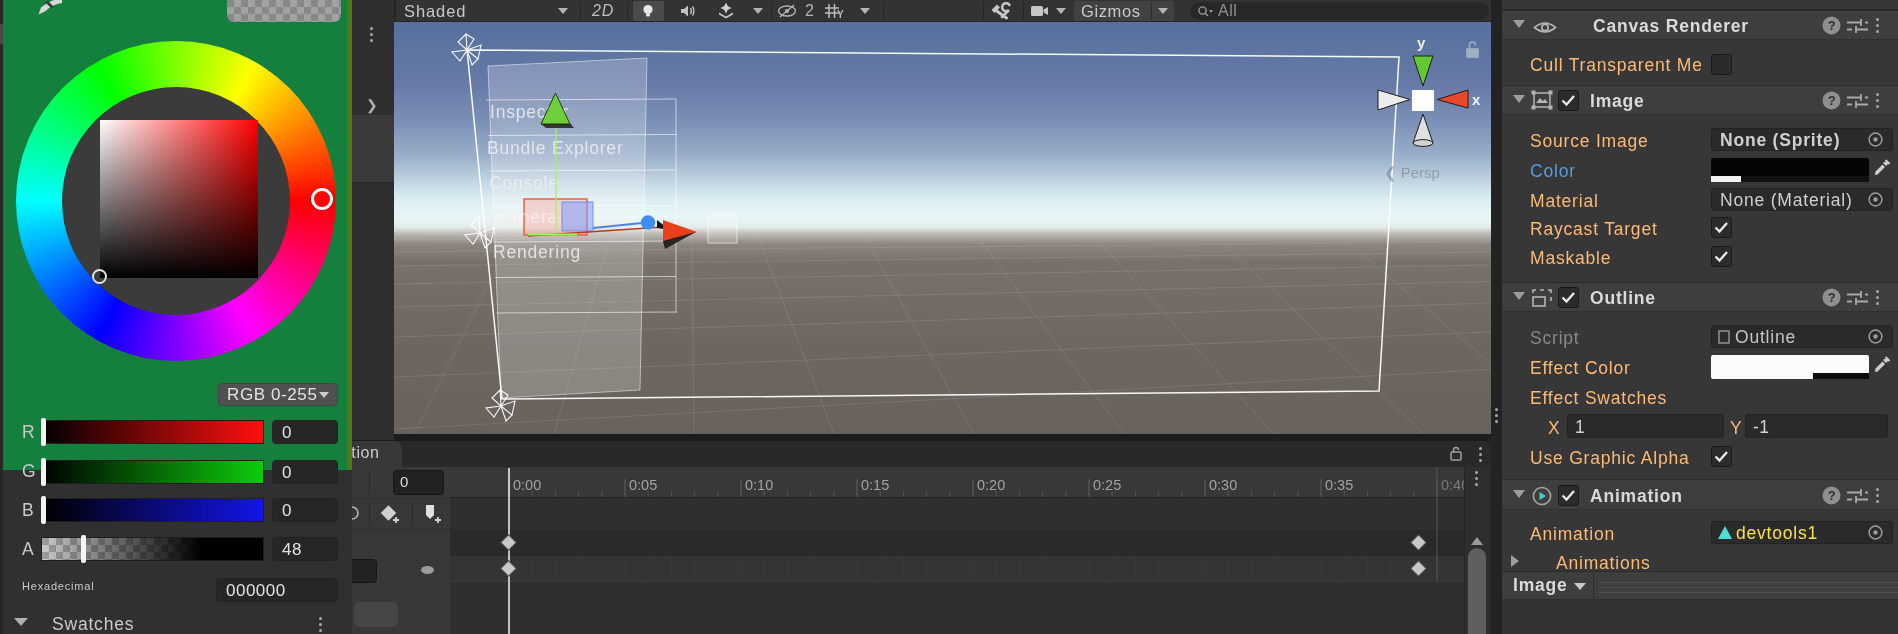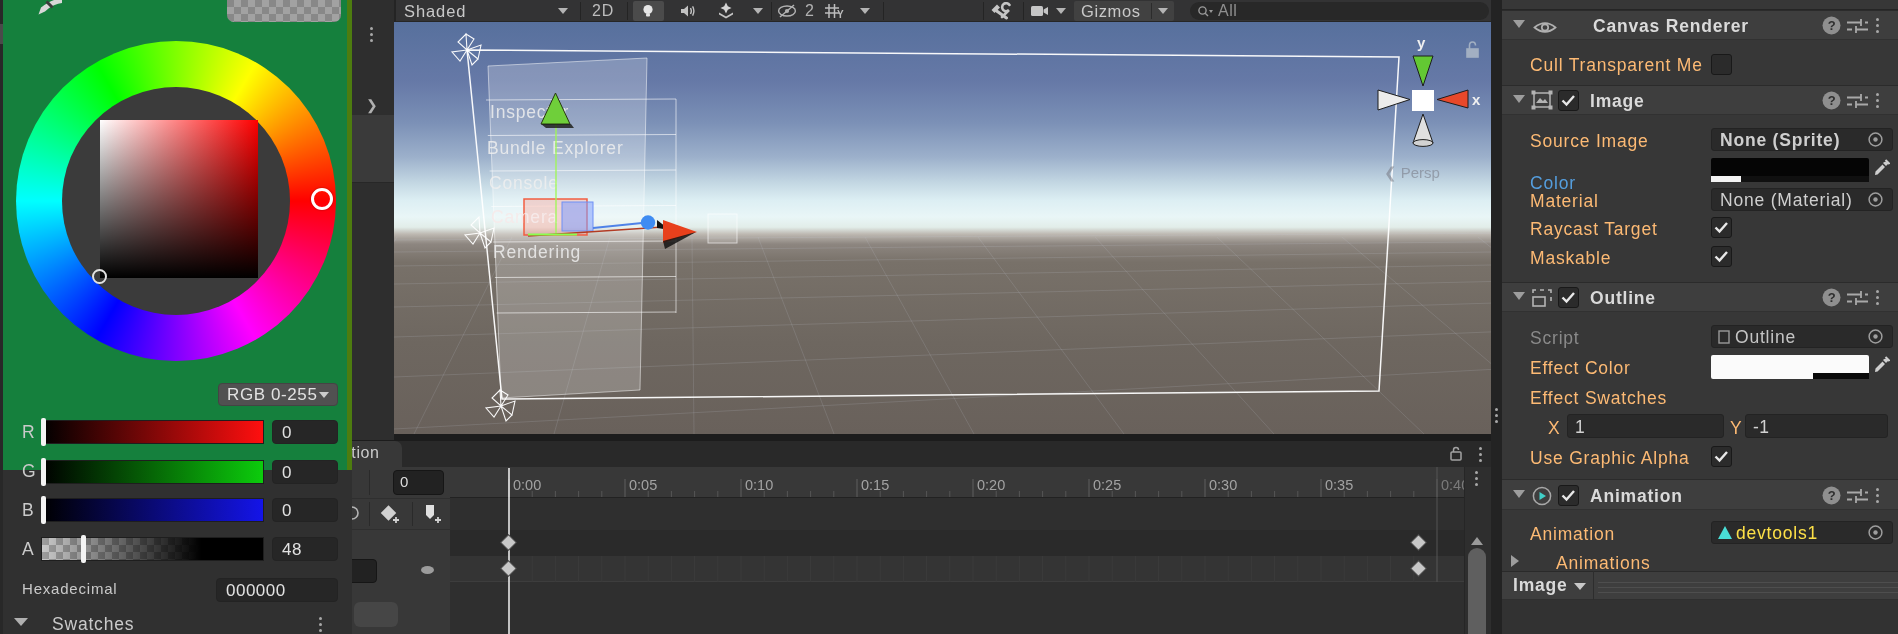--- a/index.html
+++ b/index.html
@@ -17,21 +17,21 @@
 </style>
 </head>
 <body>
 
 <div class="abs" style="left:394px;top:0;width:1097px;height:440px;background:#d946ef;">
 
   <div class="abs" style="left:0;top:0;width:1097px;height:22px;background:#333334;border-left:2px solid #242424;border-bottom:1px solid #262626;box-sizing:border-box;">
     <div class="abs" style="left:8px;top:2px;color:#c8c8c8;font-size:16.5px;letter-spacing:0.9px;">Shaded</div>
     <div class="abs" style="left:162px;top:8px;width:0;height:0;border:5px solid transparent;border-top:6px solid #b4b4b4;"></div>
     <div class="abs" style="left:184px;top:2px;width:1px;height:18px;background:#242424;"></div>
-    <div class="abs" style="left:196px;top:2px;color:#bdbdbd;font-size:16px;letter-spacing:0.9px;">2D</div>
+    <div class="abs" style="left:196px;top:2px;color:#bdbdbd;font-size:16px;letter-spacing:0.9px;font-style:italic;">2D</div>
     <div class="abs" style="left:231px;top:2px;width:1px;height:18px;background:#242424;"></div>
     <div class="abs" style="left:237px;top:1px;width:31px;height:20px;background:#4b4b4b;border-radius:2px;"></div>
 
     <svg class="abs" style="left:244px;top:3px;" width="16" height="16" viewBox="0 0 16 16">
         <circle cx="8" cy="6.5" r="4.6" fill="#e6e6e6"></circle>
         <rect x="6" y="10.5" width="4" height="3" rx="1" fill="#e6e6e6"></rect>
       </svg>
 
     <svg class="abs" style="left:283px;top:3px;" width="18" height="16" viewBox="0 0 18 16">
         <path d="M2 6 L5 6 L9 2.6 L9 13.4 L5 10 L2 10 Z" fill="#c2c2c2"></path>
@@ -444,21 +444,21 @@
     </div>
 
   <div class="abs lbl" style="left:28px;top:131px;">Source Image</div>
   <div class="abs fld" style="left:209px;top:128px;width:182px;height:23px;"></div>
   <div class="abs" style="left:218px;top:130px;color:#cfcfcf;font-size:17.5px;letter-spacing:0.8px;font-weight:bold;">None (Sprite)</div>
   <svg class="abs" style="left:366px;top:132px;" width="15" height="15" viewBox="0 0 15 15">
       <circle cx="7.5" cy="7.5" r="6.4" stroke="#9d9d9d" stroke-width="1.5" fill="none"></circle>
       <circle cx="7.5" cy="7.5" r="2.2" fill="#9d9d9d"></circle>
     </svg>
 
-  <div class="abs" style="left:28px;top:161px;color:#559ede;font-size:17.5px;letter-spacing:0.8px;margin-top:12px;">Color</div>
+  <div class="abs" style="left:28px;top:161px;color:#559ede;font-size:17.5px;letter-spacing:0.8px;">Color</div>
   <div class="abs" style="left:209px;top:158px;width:158px;height:24px;background:#050505;border-radius:2px;"></div>
   <div class="abs" style="left:209px;top:176px;width:30px;height:6px;background:#f4f4f4;"></div>
   <div class="abs" style="left:239px;top:176px;width:128px;height:6px;background:#101010;"></div>
   <svg class="abs" style="left:371px;top:159px;" width="17" height="18" viewBox="0 0 17 18">
       <path d="M3 15 L9 9 M2 16 L4.5 15.5 L12 8 L9.5 5.5 L2.5 12.5 Z" fill="#cfcfcf"></path>
       <path d="M10 4 L13 7 L15.5 4.5 Q13 1.5 10.5 3.5 Z" fill="#cfcfcf"></path>
       <path d="M12.5 1 L16.5 5" stroke="#cfcfcf" stroke-width="2"></path>
     </svg>
 
   <div class="abs lbl" style="left:28px;top:191px;">Material</div>
@@ -637,21 +637,21 @@
   <div class="abs" style="left:282px;top:501px;color:#e2e2e2;font-size:17px;letter-spacing:0.5px;">0</div>
 
   <div class="abs" style="left:22px;top:539px;color:#cacaca;font-size:17.5px;letter-spacing:0.8px;">A</div>
   <div class="abs" style="left:41px;top:537px;width:223px;height:24px;background:
       linear-gradient(to right, rgba(0,0,0,0), #000 72%),
       repeating-conic-gradient(#c9c9c9 0% 25%, #9d9d9d 0% 50%) 0 0/14px 14px;border:1px solid #1e1e1e;box-sizing:border-box;"></div>
   <div class="abs" style="left:81px;top:535px;width:5px;height:28px;background:#f4f4f4;border-radius:2px;"></div>
   <div class="abs fld" style="left:272px;top:537px;width:66px;height:24px;border-radius:4px;background:#262626;"></div>
   <div class="abs" style="left:282px;top:540px;color:#e2e2e2;font-size:17px;letter-spacing:0.5px;">48</div>
 
-  <div class="abs" style="left:22px;top:580px;color:#cacaca;font-size:15px;letter-spacing:0.8px;">Hexadecimal</div>
+  <div class="abs" style="left:22px;top:580px;color:#cacaca;font-size:11px;letter-spacing:0.8px;">Hexadecimal</div>
   <div class="abs fld" style="left:216px;top:578px;width:122px;height:24px;border-radius:4px;background:#262626;"></div>
   <div class="abs" style="left:226px;top:581px;color:#e2e2e2;font-size:17px;letter-spacing:0.5px;">000000</div>
 
   <div class="abs" style="left:14px;top:618px;width:0;height:0;border:7px solid transparent;border-top:8px solid #b0b0b0;"></div>
   <div class="abs" style="left:52px;top:614px;color:#cacaca;font-size:17.5px;letter-spacing:0.8px;">Swatches</div>
   <div class="dots3 abs" style="left:319px;top:617px;">
       <i></i>
       <i></i>
       <i></i>
     </div>

